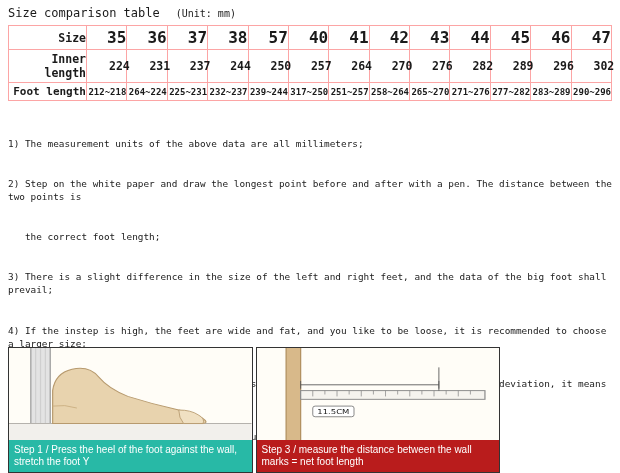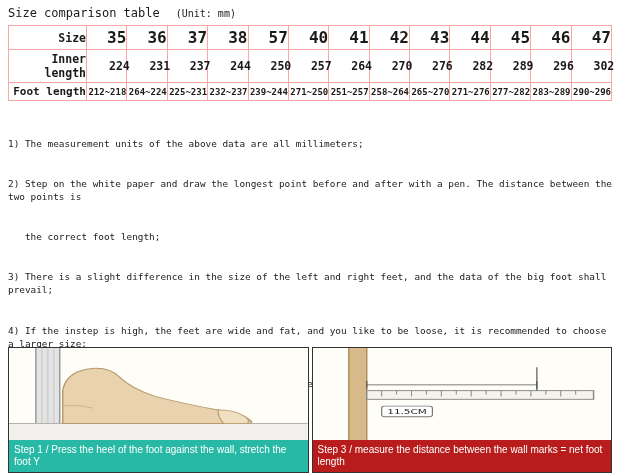--- a/index.html
+++ b/index.html
@@ -53,21 +53,21 @@
     margin-top: 9px;
     font-size: 9.4px;
     line-height: 1.42;
     white-space: pre-wrap;
   }
 
   .steps {
     position: absolute;
     left: 8px;
     bottom: 0;
-    width: 604px;
+    width: 492px;
     height: 126px;
     display: flex;
     gap: 3px;
   }
   .step {
     position: relative;
     flex: 1 1 0;
     border: 1px solid #333;
     background: #fdfbf6;
     overflow: hidden;
@@ -137,21 +137,21 @@
         <td>296</td>
         <td>302</td>
       </tr>
       <tr class="r-foot">
         <td class="hdr-label">Foot length</td>
         <td>212~218</td>
         <td>264~224</td>
         <td>225~231</td>
         <td>232~237</td>
         <td>239~244</td>
-        <td>271~250</td>
+        <td>317~250</td>
         <td>251~257</td>
         <td>258~264</td>
         <td>265~270</td>
         <td>271~276</td>
         <td>277~282</td>
         <td>283~289</td>
         <td>290~296</td>
       </tr>
     </tbody>
   </table>

